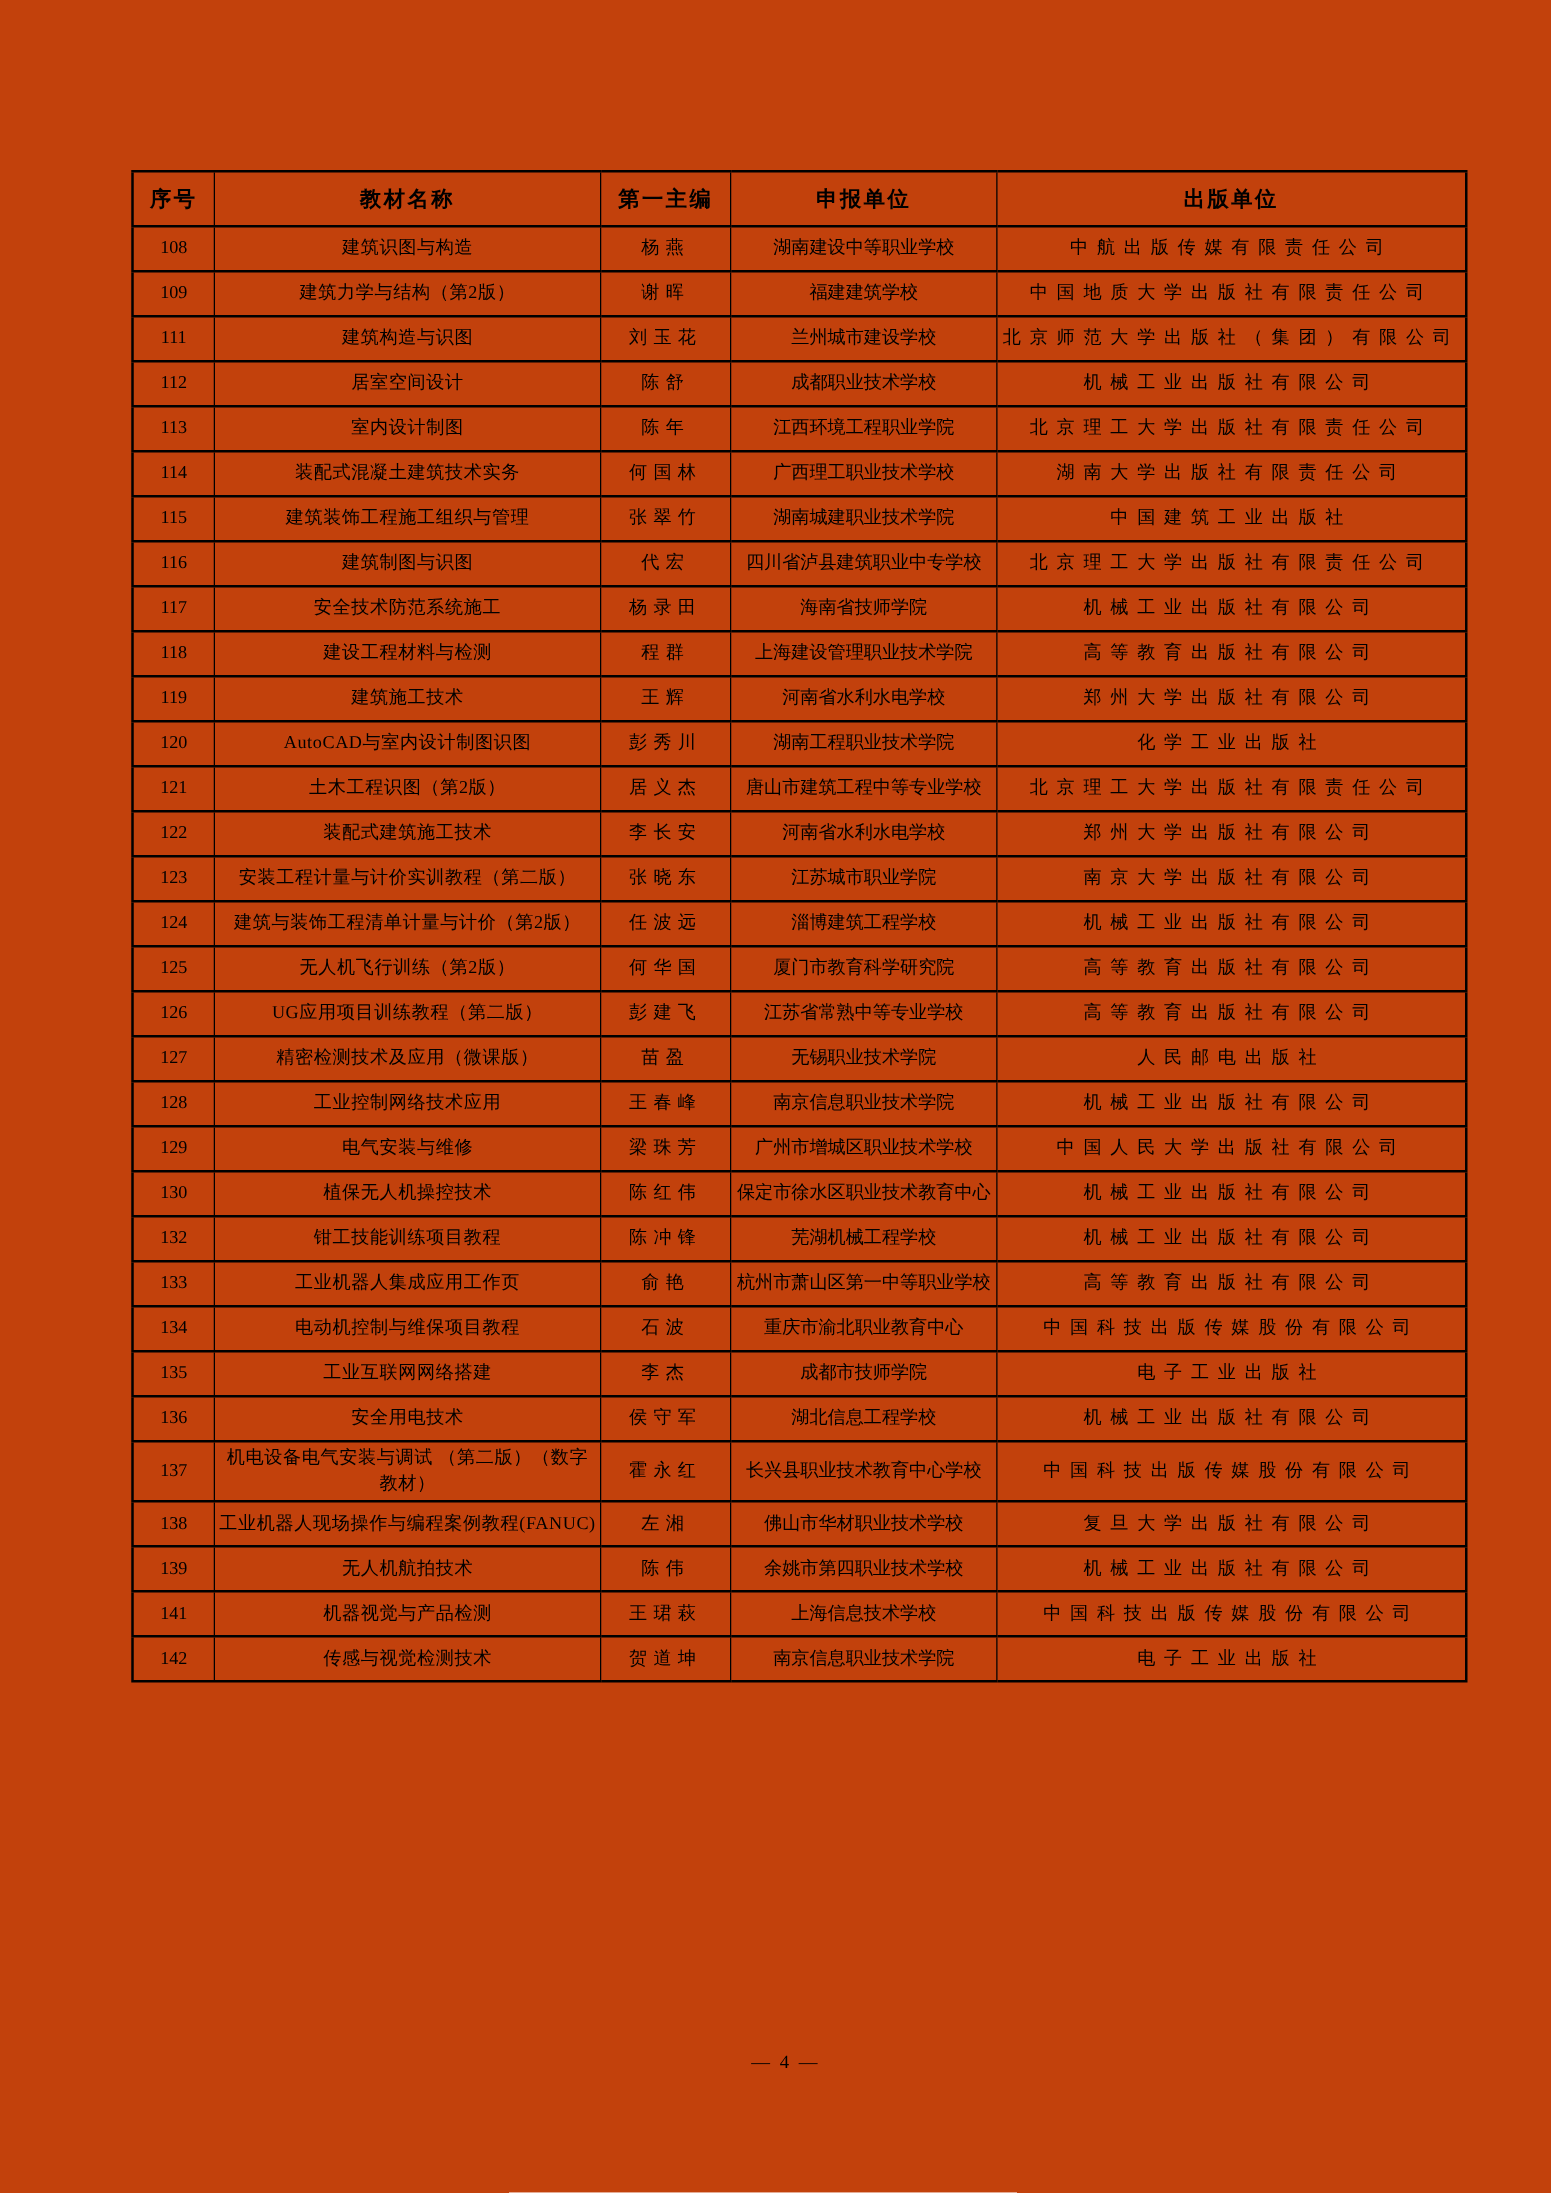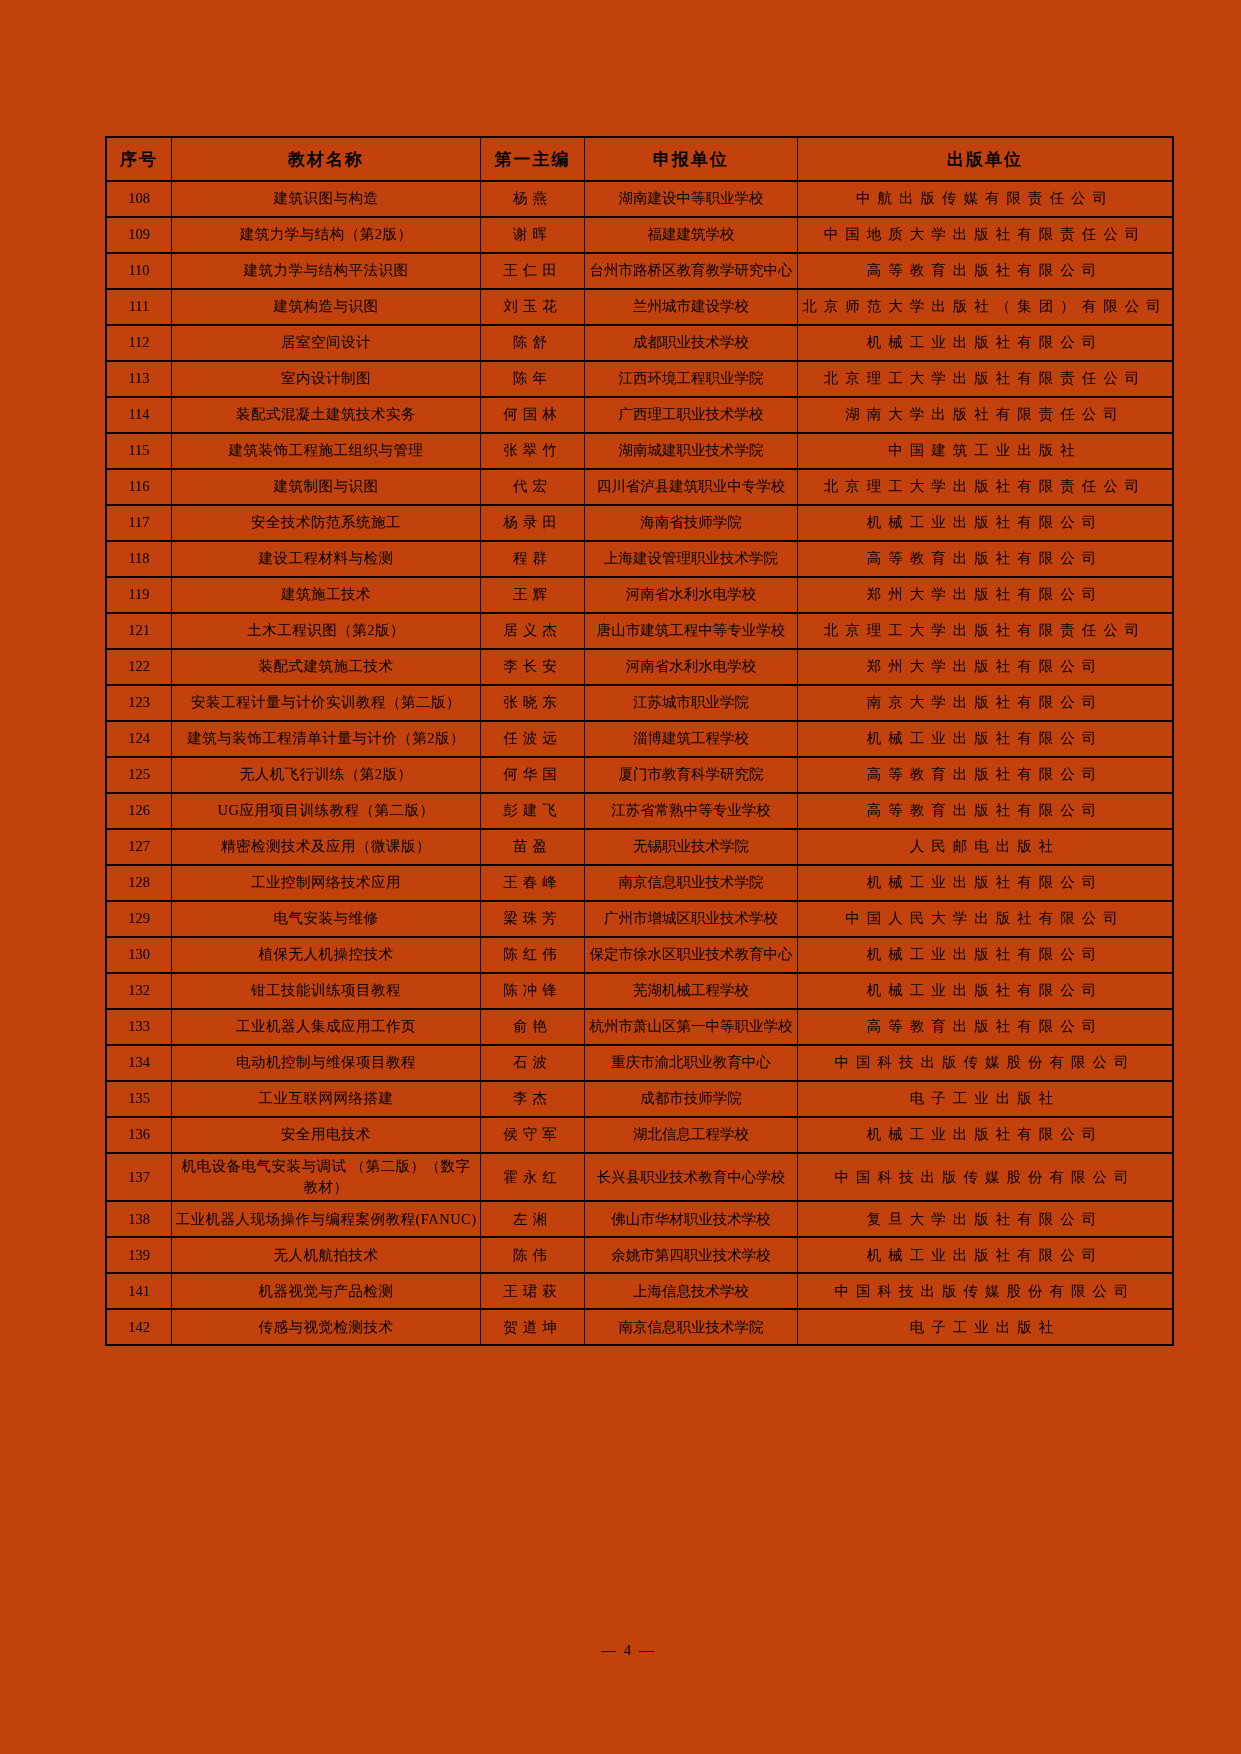--- a/index.html
+++ b/index.html
@@ -88,27 +88,20 @@
           <td class="c4">中航出版传媒有限责任公司</td>
         </tr>
         <tr>
           <td class="c0">109</td>
           <td class="c1">建筑力学与结构（第2版）</td>
           <td class="c2">谢晖</td>
           <td class="c3">福建建筑学校</td>
           <td class="c4">中国地质大学出版社有限责任公司</td>
         </tr>
         <tr>
-          <td class="c0">110</td>
-          <td class="c1">建筑力学与结构平法识图</td>
-          <td class="c2">王仁田</td>
-          <td class="c3">台州市路桥区教育教学研究中心</td>
-          <td class="c4">高等教育出版社有限公司</td>
-        </tr>
-        <tr>
           <td class="c0">111</td>
           <td class="c1">建筑构造与识图</td>
           <td class="c2">刘玉花</td>
           <td class="c3">兰州城市建设学校</td>
           <td class="c4">北京师范大学出版社（集团）有限公司</td>
         </tr>
         <tr>
           <td class="c0">112</td>
           <td class="c1">居室空间设计</td>
           <td class="c2">陈舒</td>
@@ -158,20 +151,27 @@
           <td class="c4">高等教育出版社有限公司</td>
         </tr>
         <tr>
           <td class="c0">119</td>
           <td class="c1">建筑施工技术</td>
           <td class="c2">王辉</td>
           <td class="c3">河南省水利水电学校</td>
           <td class="c4">郑州大学出版社有限公司</td>
         </tr>
         <tr>
+          <td class="c0">120</td>
+          <td class="c1">AutoCAD与室内设计制图识图</td>
+          <td class="c2">彭秀川</td>
+          <td class="c3">湖南工程职业技术学院</td>
+          <td class="c4">化学工业出版社</td>
+        </tr>
+        <tr>
           <td class="c0">121</td>
           <td class="c1">土木工程识图（第2版）</td>
           <td class="c2">居义杰</td>
           <td class="c3">唐山市建筑工程中等专业学校</td>
           <td class="c4">北京理工大学出版社有限责任公司</td>
         </tr>
         <tr>
           <td class="c0">122</td>
           <td class="c1">装配式建筑施工技术</td>
           <td class="c2">李长安</td>

